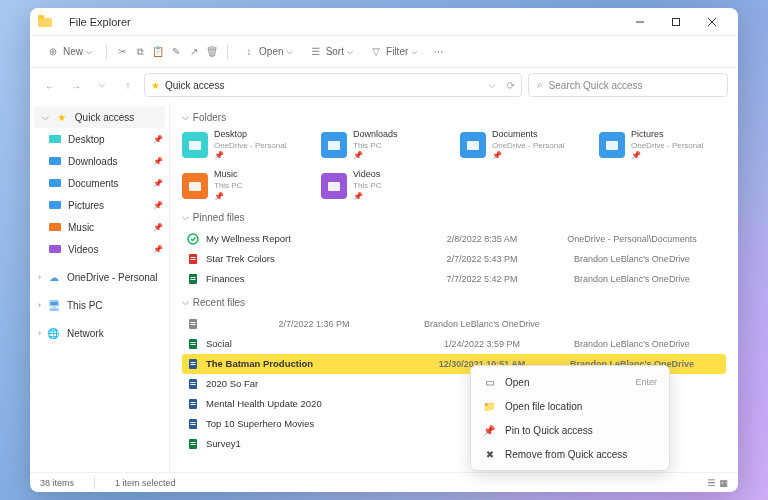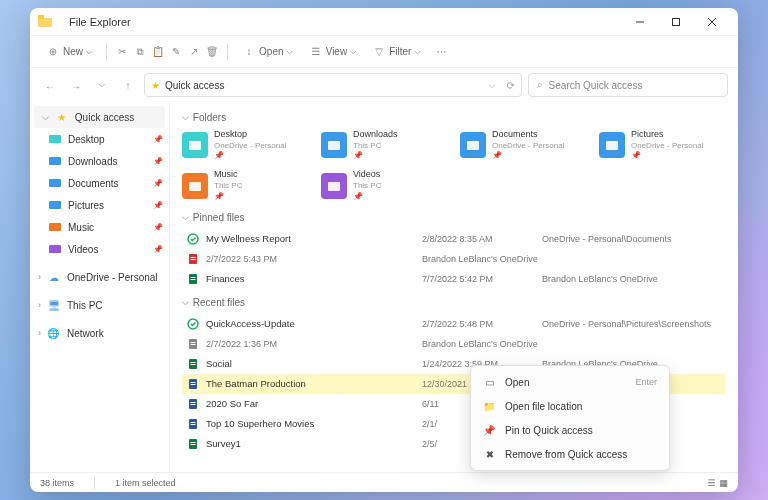--- a/index.html
+++ b/index.html
@@ -31,22 +31,22 @@
 .content { flex: 1; overflow-y: auto; padding: 6px 12px; }
 .section-header { display: flex; align-items: center; gap: 4px; color: #666; font-size: 10px; margin: 4px 0 6px; }
 .chev { font-size: 9px; color: #888; }
 .folders-grid { display: grid; grid-template-columns: repeat(4, 1fr); gap: 8px 12px; margin-bottom: 10px; }
 .folder-item { display: flex; align-items: center; gap: 6px; }
 .folder-icon { width: 26px; height: 26px; border-radius: 4px; display: flex; align-items: center; justify-content: center; flex-shrink: 0; }
 .folder-text { display: flex; flex-direction: column; font-size: 9px; line-height: 1.3; }
 .folder-text .sub { color: #999; font-size: 8px; }
 .files-list { }
 .file-row { display: grid; grid-template-columns: 20px 1fr 120px 180px; align-items: center; height: 20px; font-size: 9.5px; padding: 0 4px; border-radius: 3px; }
-.file-row.selected { background: #fef9c3; }
-.file-row .date, .file-row .loc { color: #777; font-size: 9px; white-space: nowrap; overflow: hidden; text-overflow: ellipsis; }
+.file-row.selected { background: #fde047; font-weight: bold; }
+.file-row .date, .file-row .loc { color: #777; font-size: 9px; white-space: nowrap; overflow: hidden; text-overflow: ellipsis; text-align: center; }
 .file-icon { width: 14px; height: 14px; display: flex; align-items: center; justify-content: center; }
 .context-menu { position: absolute; left: 440px; top: 357px; width: 200px; background: #fdfdfd; border: 1px solid #e0e0e0; border-radius: 6px; box-shadow: 0 4px 16px rgba(0,0,0,0.15); padding: 4px; z-index: 10; }
 .cm-item { display: flex; align-items: center; height: 24px; padding: 0 8px; gap: 8px; font-size: 10px; border-radius: 3px; }
 .cm-item .shortcut { margin-left: auto; color: #999; font-size: 9px; text-align: center; }
 .cm-icon { width: 14px; height: 14px; display: flex; align-items: center; justify-content: center; color: #555; }
 .statusbar { height: 20px; border-top: 1px solid #f0f0f0; display: flex; align-items: center; padding: 0 10px; gap: 20px; font-size: 9px; color: #666; }
 .statusbar .spacer { flex: 1; }
 .view-toggle { display: flex; gap: 4px; }
 svg { display: block; }
 </style>
@@ -99,21 +99,21 @@
     <div class="tb-icon tb-btn">↗</div>
     <div class="tb-icon tb-btn">🗑</div>
     <div class="tb-sep"></div>
     <div class="tb-btn">
       <span class="tb-icon">↕</span>
       <span>Open</span>
       <span style="font-size:8px;">⌵</span>
     </div>
     <div class="tb-btn">
       <span class="tb-icon">☰</span>
-      <span>View</span>
+      <span>Sort</span>
       <span style="font-size:8px;">⌵</span>
     </div>
     <div class="tb-btn">
       <span class="tb-icon">▽</span>
       <span>Filter</span>
       <span style="font-size:8px;">⌵</span>
     </div>
     <div class="tb-btn">⋯</div>
   </div>
 
@@ -315,20 +315,21 @@
             <span class="loc">OneDrive - Personal\Documents</span>
           </div>
           <div class="file-row">
             <span class="file-icon">
               <svg width="12" height="12">
                 <rect x="2" y="1" width="8" height="10" rx="1" fill="#d93025"></rect>
                 <rect x="3.5" y="4" width="5" height="1" fill="#fff"></rect>
                 <rect x="3.5" y="6" width="5" height="1" fill="#fff"></rect>
               </svg>
             </span>
+            <span>Star Trek Colors</span>
             <span class="date">2/7/2022 5:43 PM</span>
             <span class="loc">Brandon LeBlanc's OneDrive</span>
           </div>
           <div class="file-row">
             <span class="file-icon">
               <svg width="12" height="12">
                 <rect x="2" y="1" width="8" height="10" rx="1" fill="#107c41"></rect>
                 <rect x="3.5" y="4" width="5" height="1" fill="#fff"></rect>
                 <rect x="3.5" y="6" width="5" height="1" fill="#fff"></rect>
               </svg>
@@ -340,31 +341,20 @@
         </div>
 
       <div class="section-header" style="margin-top:8px;">
         <span class="chev">⌵</span>
         <span>Recent files</span>
       </div>
       <div class="files-list" id="recent-list">
           <div class="file-row">
             <span class="file-icon">
               <svg width="12" height="12">
-                <circle cx="6" cy="6" r="5" fill="none" stroke="#1aaf5d" stroke-width="1.5"></circle>
-                <path d="M4 6l1.5 1.5L8.5 4.5" fill="none" stroke="#1aaf5d" stroke-width="1.5"></path>
-              </svg>
-            </span>
-            <span>QuickAccess-Update</span>
-            <span class="date">2/7/2022 5:48 PM</span>
-            <span class="loc">OneDrive - Personal\Pictures\Screenshots</span>
-          </div>
-          <div class="file-row">
-            <span class="file-icon">
-              <svg width="12" height="12">
                 <rect x="2" y="1" width="8" height="10" rx="1" fill="#888"></rect>
                 <rect x="3.5" y="4" width="5" height="1" fill="#fff"></rect>
                 <rect x="3.5" y="6" width="5" height="1" fill="#fff"></rect>
               </svg>
             </span>
             <span class="date">2/7/2022 1:36 PM</span>
             <span class="loc">Brandon LeBlanc's OneDrive</span>
           </div>
           <div class="file-row">
             <span class="file-icon">
@@ -393,20 +383,32 @@
           <div class="file-row">
             <span class="file-icon">
               <svg width="12" height="12">
                 <rect x="2" y="1" width="8" height="10" rx="1" fill="#2b579a"></rect>
                 <rect x="3.5" y="4" width="5" height="1" fill="#fff"></rect>
                 <rect x="3.5" y="6" width="5" height="1" fill="#fff"></rect>
               </svg>
             </span>
             <span>2020 So Far</span>
             <span class="date">6/11</span>
+            <span class="loc">'s OneDrive</span>
+          </div>
+          <div class="file-row">
+            <span class="file-icon">
+              <svg width="12" height="12">
+                <rect x="2" y="1" width="8" height="10" rx="1" fill="#2b579a"></rect>
+                <rect x="3.5" y="4" width="5" height="1" fill="#fff"></rect>
+                <rect x="3.5" y="6" width="5" height="1" fill="#fff"></rect>
+              </svg>
+            </span>
+            <span>Mental Health Update 2020</span>
+            <span class="date">4/1/</span>
             <span class="loc">'s OneDrive</span>
           </div>
           <div class="file-row">
             <span class="file-icon">
               <svg width="12" height="12">
                 <rect x="2" y="1" width="8" height="10" rx="1" fill="#2b579a"></rect>
                 <rect x="3.5" y="4" width="5" height="1" fill="#fff"></rect>
                 <rect x="3.5" y="6" width="5" height="1" fill="#fff"></rect>
               </svg>
             </span>

